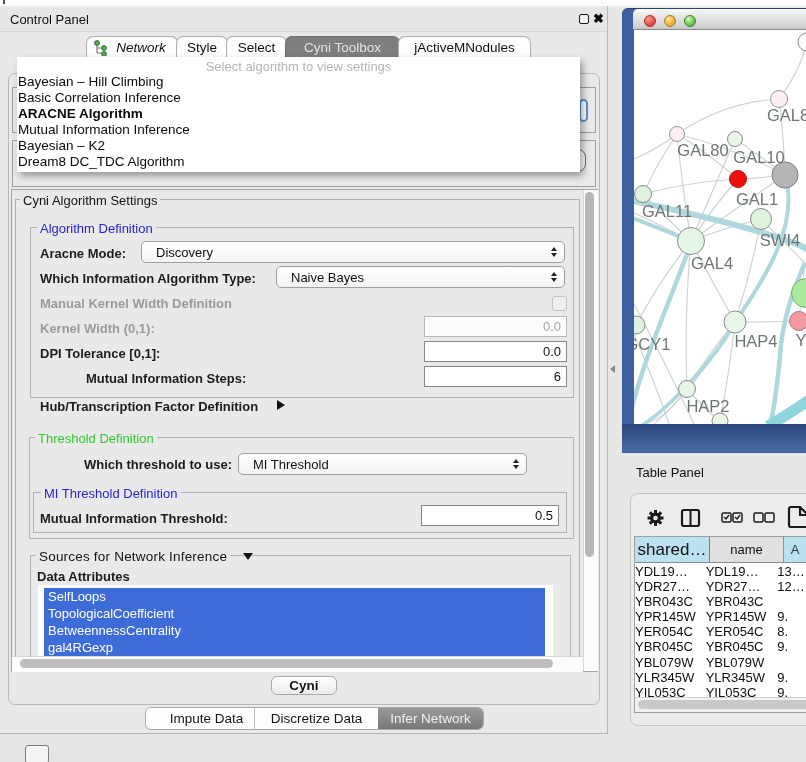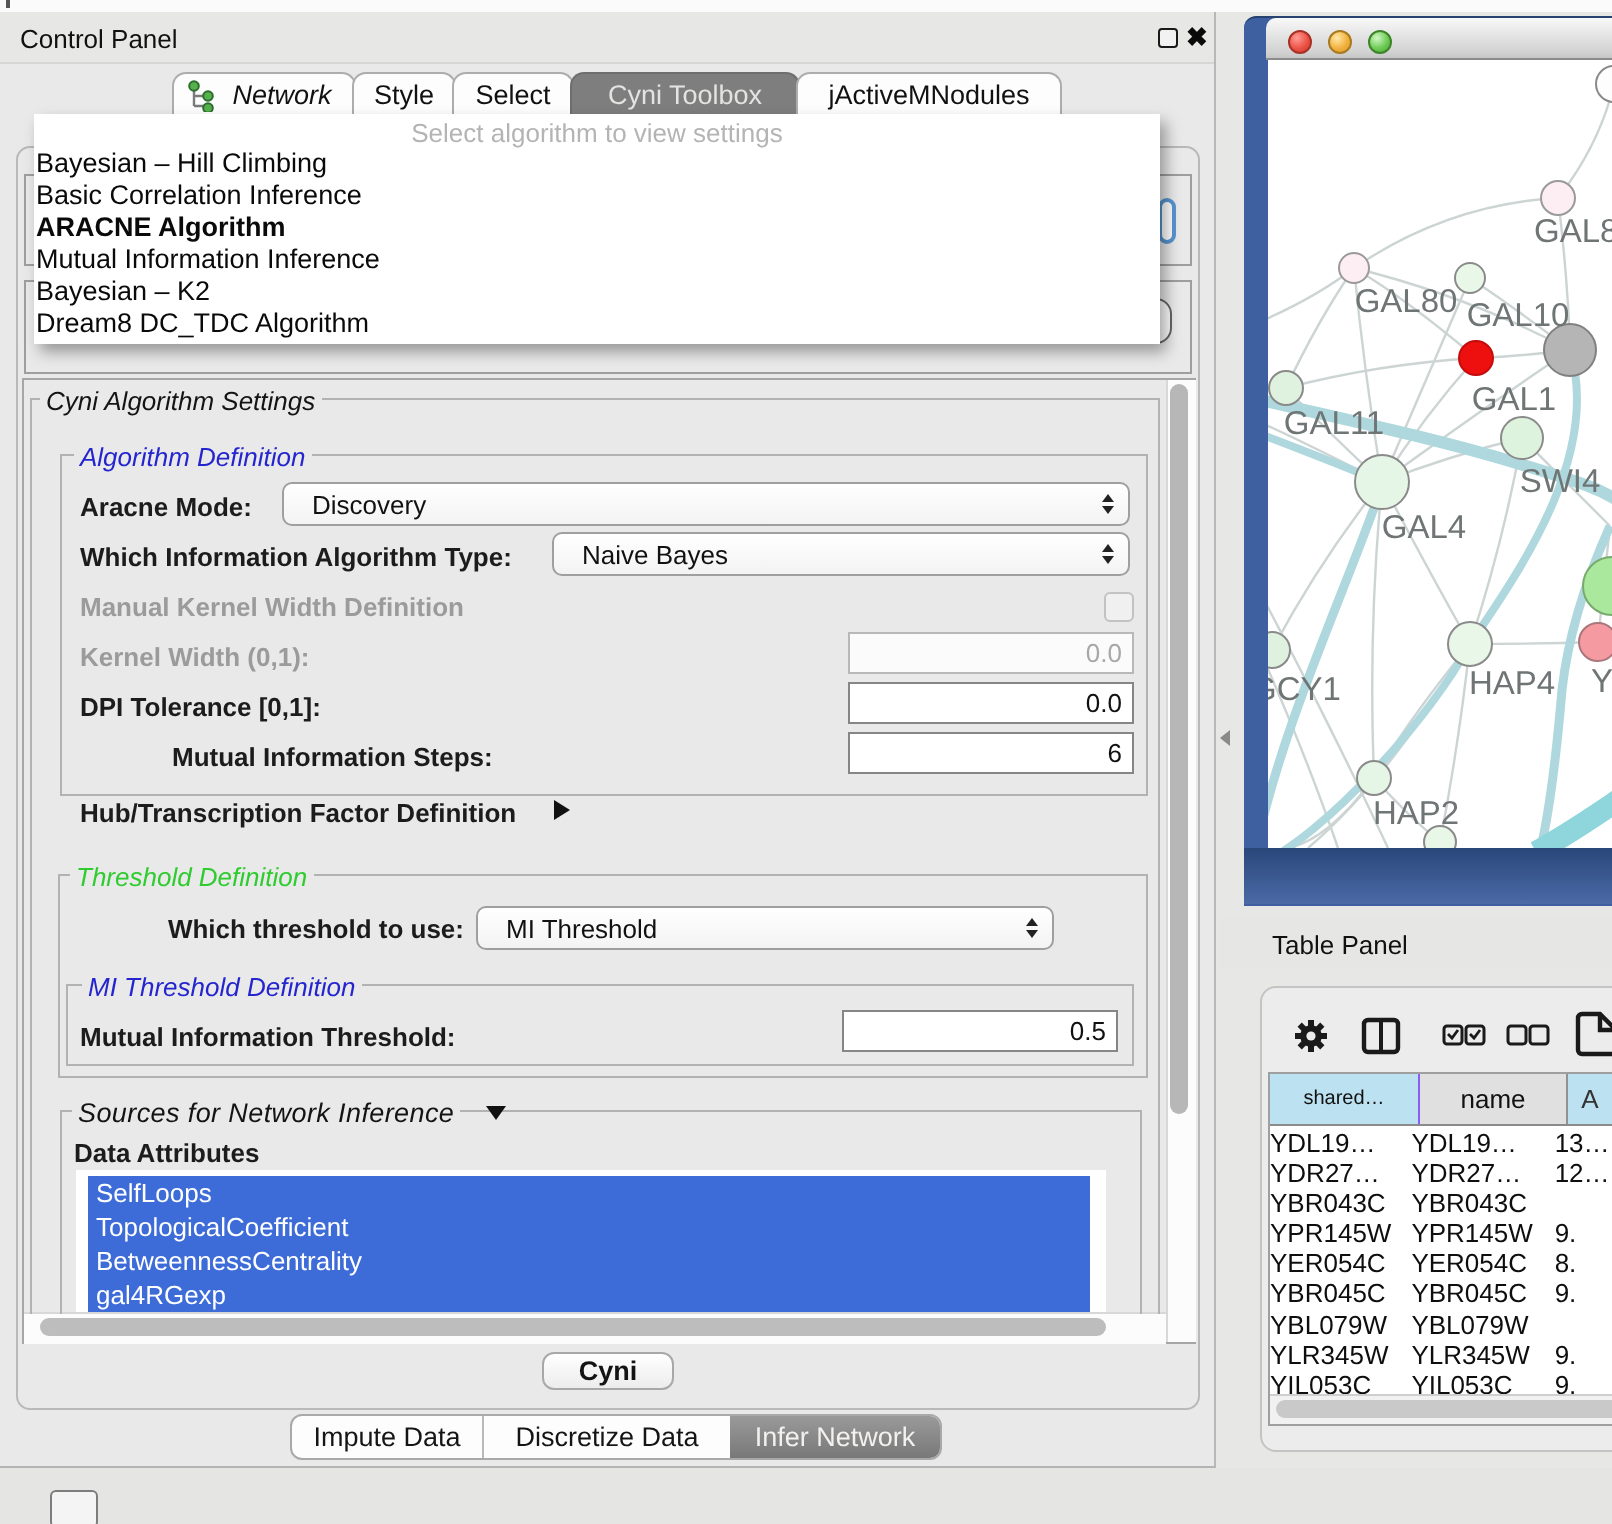--- a/index.html
+++ b/index.html
@@ -4,21 +4,21 @@
 .ab{position:absolute;}
 .lbl{position:absolute;font-weight:bold;font-size:13px;color:#1c1c1c;white-space:nowrap;}
 .dis{color:#9b9b9b;}
 .combo{position:absolute;background:linear-gradient(#ffffff,#f3f3f3);border:1px solid #9f9f9f;border-radius:5px;font-size:13px;color:#111;}
 .combo span{position:absolute;left:14px;top:3px;}
 .arr{position:absolute;right:7px;}
 .arr .u{width:0;height:0;border-left:3px solid transparent;border-right:3px solid transparent;border-bottom:4.5px solid #222;margin:5px 0 2px 0;}
 .arr .d{width:0;height:0;border-left:3px solid transparent;border-right:3px solid transparent;border-top:4.5px solid #222;}
 .tf{position:absolute;background:#fff;border:1px solid #868686;font-size:13px;color:#111;text-align:right;padding:0 5px;line-height:19px;}
 .grp{position:absolute;border:1px solid #b2b2b2;}
-.gt{position:absolute;font-size:13px;background:#e9e9e9;padding:0 3px;white-space:nowrap;font-style:italic;}
+.gt{position:absolute;font-size:13px;background:#e9e9e9;padding:0 3px;white-space:nowrap;}
 .tab{position:absolute;top:36px;height:20px;background:#fdfdfd;border:1px solid #adadad;border-bottom:none;border-radius:7px 7px 0 0;font-size:13.5px;color:#111;text-align:center;line-height:21px;}
 .seg{display:inline-block;height:21px;line-height:21px;font-size:13.5px;color:#151515;text-align:center;vertical-align:top;}
 .prow{position:absolute;left:18px;font-size:13.5px;color:#0a0a0a;white-space:nowrap;}
 .srow{height:17px;background:#3d6cd8;color:#fff;font-size:13px;line-height:17px;padding-left:4px;white-space:nowrap;}
 .trow{display:flex;height:15.1px;font-size:13px;color:#0e0e0e;line-height:15.1px;}
 .trow b{font-weight:normal;display:block;text-align:left;}
 </style></head><body>
 
 <div class="ab" style="left:0;top:0;width:806px;height:6px;background:#fbfbfb;"></div>
 <div class="ab" style="left:3px;top:0;width:2px;height:4px;background:#555;"></div>
@@ -111,21 +111,21 @@
     <div class="srow">SelfLoops</div>
     <div class="srow">TopologicalCoefficient</div>
     <div class="srow">BetweennessCentrality</div>
     <div class="srow">gal4RGexp</div>
   </div>
 </div>
 
 <div class="ab" style="left:271px;top:676px;width:64px;height:17px;background:linear-gradient(#ffffff,#ececec);border:1px solid #a8a8a8;border-radius:6px;text-align:center;line-height:17px;font-size:13.5px;font-weight:600;color:#141414;">Cyni</div>
 
 <div class="ab" style="left:145px;top:707px;height:21px;background:#fdfdfd;border:1px solid #a9a9a9;border-radius:6px;overflow:hidden;white-space:nowrap;">
-  <div class="seg" style="width:95px;">Impute Data</div><div class="seg" style="width:123px;border-left:1px solid #b9b9b9;">Discretize Data</div><div class="seg" style="width:105px;background:linear-gradient(#9a9a9a,#787878);color:#f2f1ef;">Infer Network</div>
+  <div class="seg" style="width:95px;padding-left:13px;">Impute Data</div><div class="seg" style="width:123px;border-left:1px solid #b9b9b9;">Discretize Data</div><div class="seg" style="width:105px;background:linear-gradient(#9a9a9a,#787878);color:#f2f1ef;">Infer Network</div>
 </div>
 <div class="ab" style="left:0;top:734px;width:806px;height:28px;background:#e5e5e3;"></div>
 <div class="ab" style="left:25px;top:745px;width:22px;height:17px;background:#f4f4f4;border:1.5px solid #7d7d7d;border-radius:3px;"></div>
 
 <div class="ab" style="left:17px;top:57px;width:563px;height:115px;background:#fff;box-shadow:3px 4px 7px rgba(0,0,0,0.35);z-index:50;"></div>
 <div class="ab" style="left:17px;top:59px;width:563px;text-align:center;font-size:13px;color:#b4b4b4;z-index:51;">Select algorithm to view settings</div>
 <div class="prow" style="top:74px;z-index:51;">Bayesian – Hill Climbing</div>
 <div class="prow" style="top:90px;z-index:51;">Basic Correlation Inference</div>
 <div class="prow" style="top:106px;z-index:51;font-weight:bold;">ARACNE Algorithm</div>
 <div class="prow" style="top:122px;z-index:51;">Mutual Information Inference</div>
@@ -242,21 +242,21 @@
 <rect x="88" y="13" width="9" height="9" rx="1.5"></rect>
       <rect x="99" y="13" width="9" height="9" rx="1.5"></rect>
 <path d="M90,17 l2,2 3,-4" stroke-width="1.4"></path>
       <path d="M101,17 l2,2 3,-4" stroke-width="1.4"></path>
 <rect x="120" y="13" width="9" height="9" rx="1.5"></rect>
       <rect x="131" y="13" width="9" height="9" rx="1.5"></rect>
 <path d="M155,9 a2,2 0 0 1 2,-2 h9 l8,8 v10 a2,2 0 0 1 -2,2 h-15 a2,2 0 0 1 -2,-2 z M166,7 v8 h8" stroke-width="2.2"></path>
 </g>
 </svg>
 <div class="ab" style="left:634px;top:536px;width:172px;height:175px;background:#fff;border:1px solid #9f9f9f;border-right:none;"></div>
-<div class="ab" style="left:635px;top:537px;width:74px;height:25px;background:#bce1f0;border-right:5px solid #8b5cf6;font-size:10px;color:#111;text-align:center;line-height:25px;">shared…</div>
+<div class="ab" style="left:635px;top:537px;width:74px;height:25px;background:#bce1f0;border-right:5px solid #8b5cf6;font-size:17px;color:#111;text-align:center;line-height:25px;">shared…</div>
 <div class="ab" style="left:710px;top:537px;width:73px;height:25px;background:#e0e0e0;border-right:1px solid #929292;font-size:13px;color:#111;text-align:center;line-height:25px;">name</div>
 <div class="ab" style="left:784px;top:537px;width:22px;height:25px;background:#bce1f0;font-size:13px;color:#333;text-align:center;line-height:25px;overflow:hidden;">A</div>
 <div class="ab" style="left:635px;top:562px;width:171px;height:1px;background:#8b8b8b;"></div>
 <div class="ab" style="left:635px;top:564px;width:171px;height:133px;overflow:hidden;">
 <div class="trow">
       <b style="width:74px;">YDL19…</b>
       <b style="width:75px;">YDL19…</b>
       <b style="width:30px;text-align:left;">13…</b>
     </div>
 <div class="trow">

